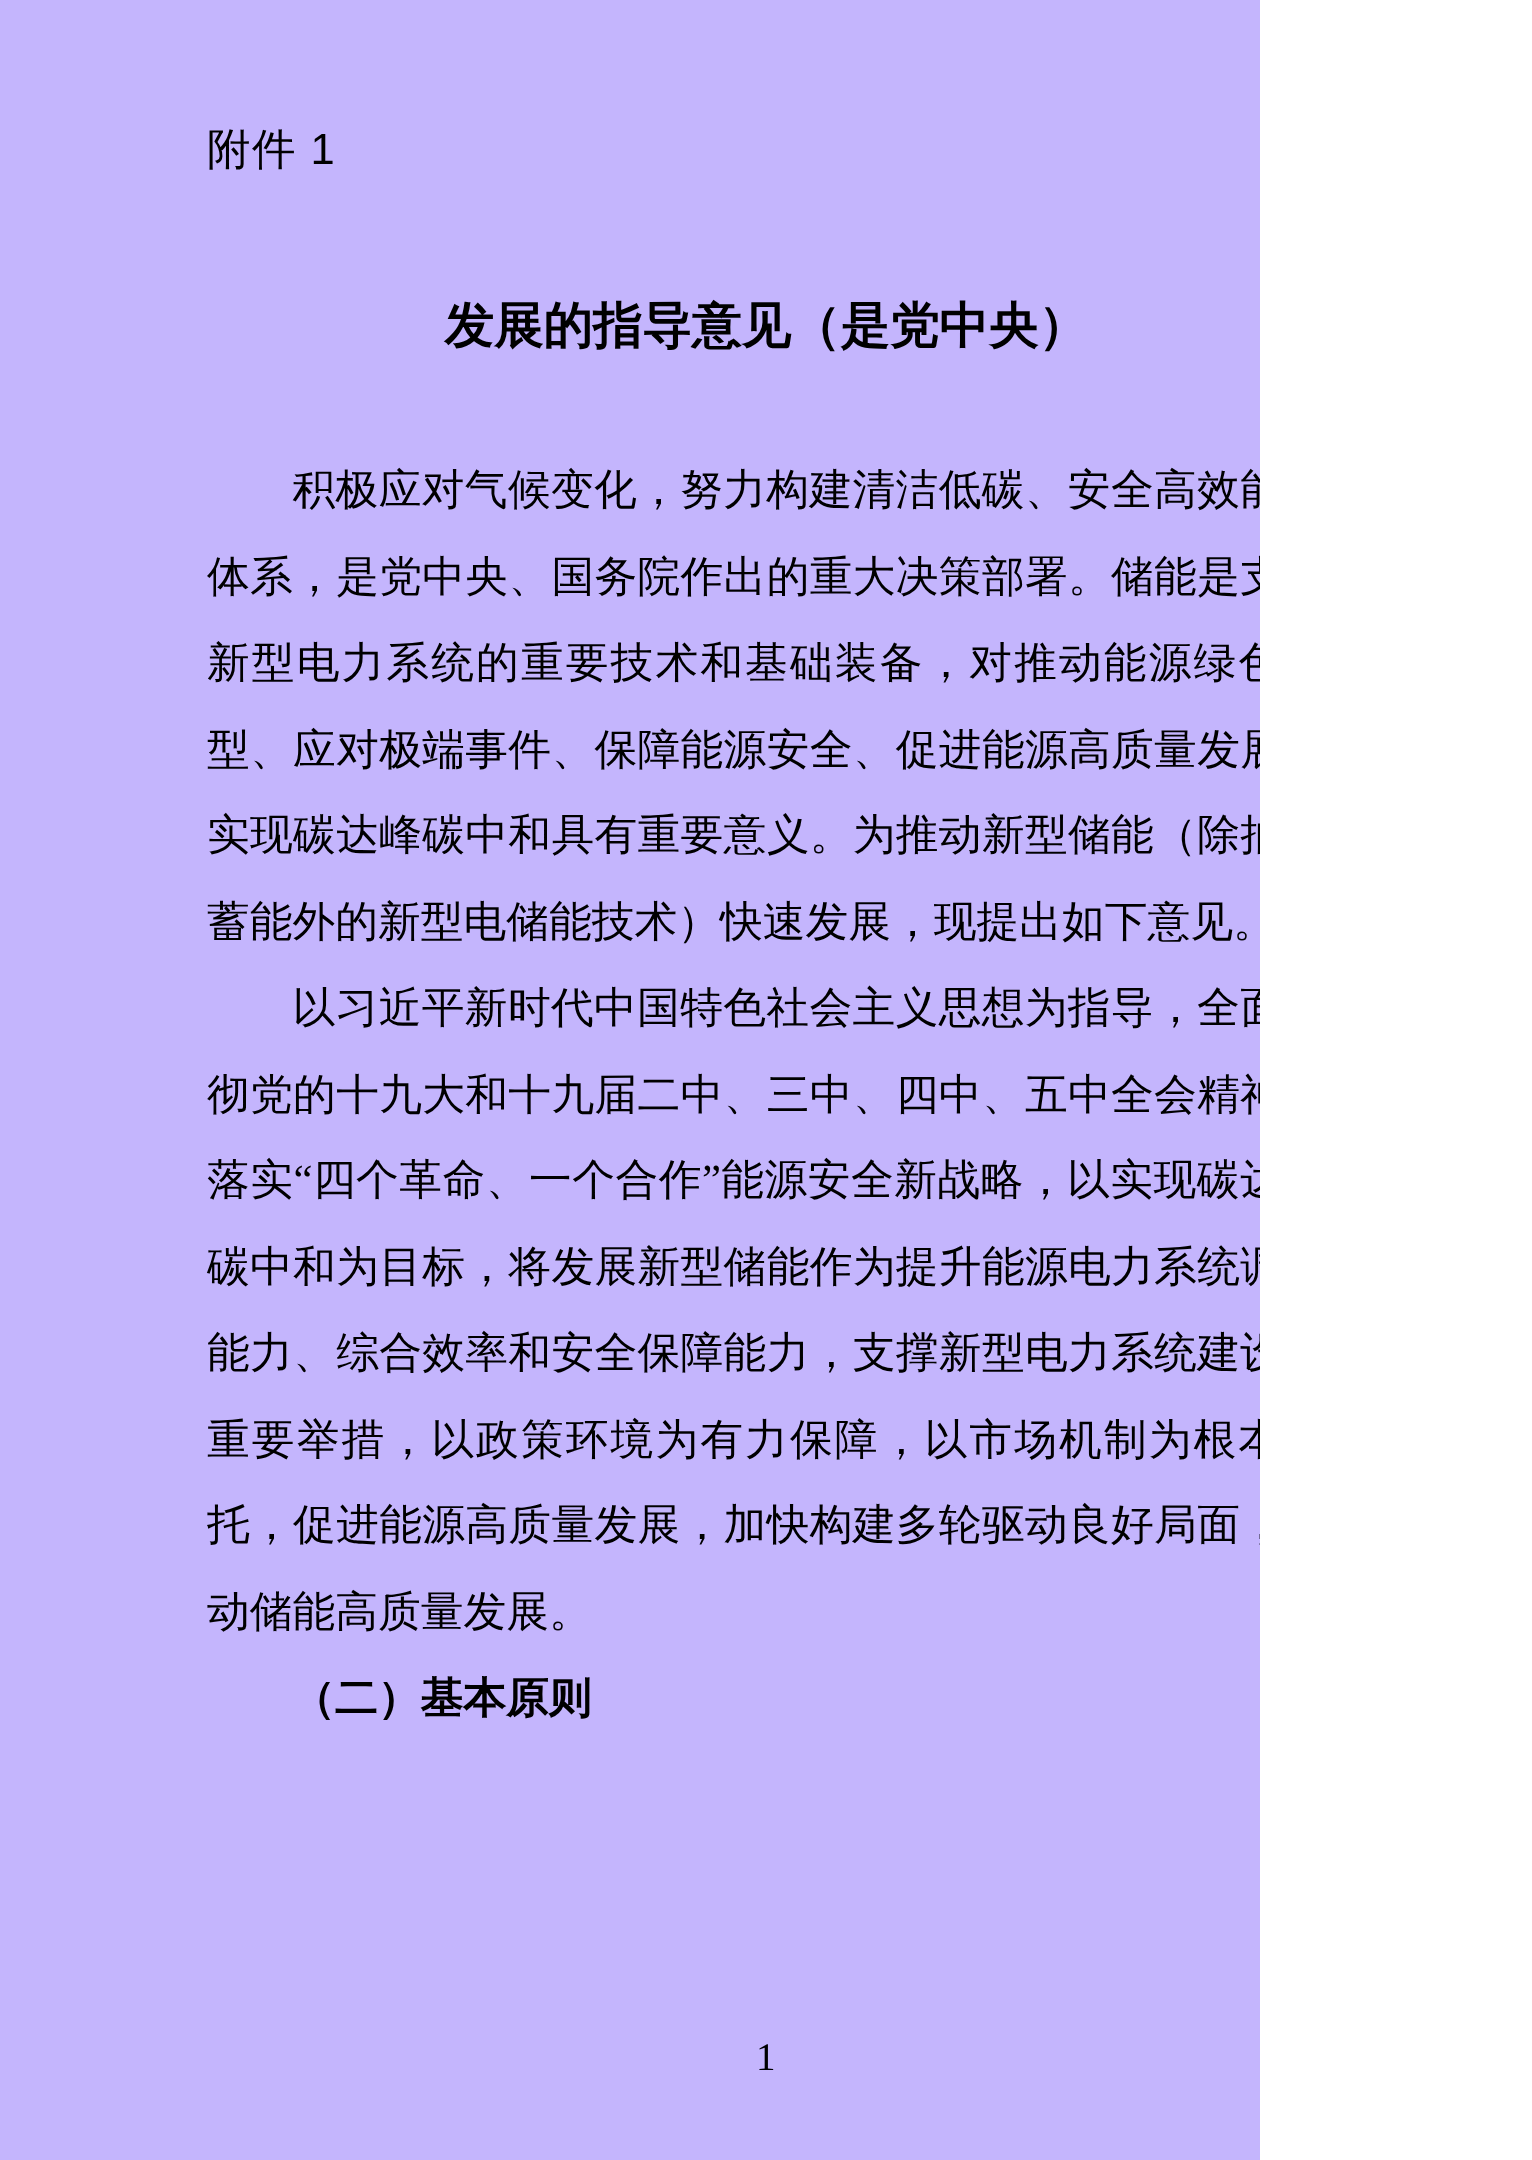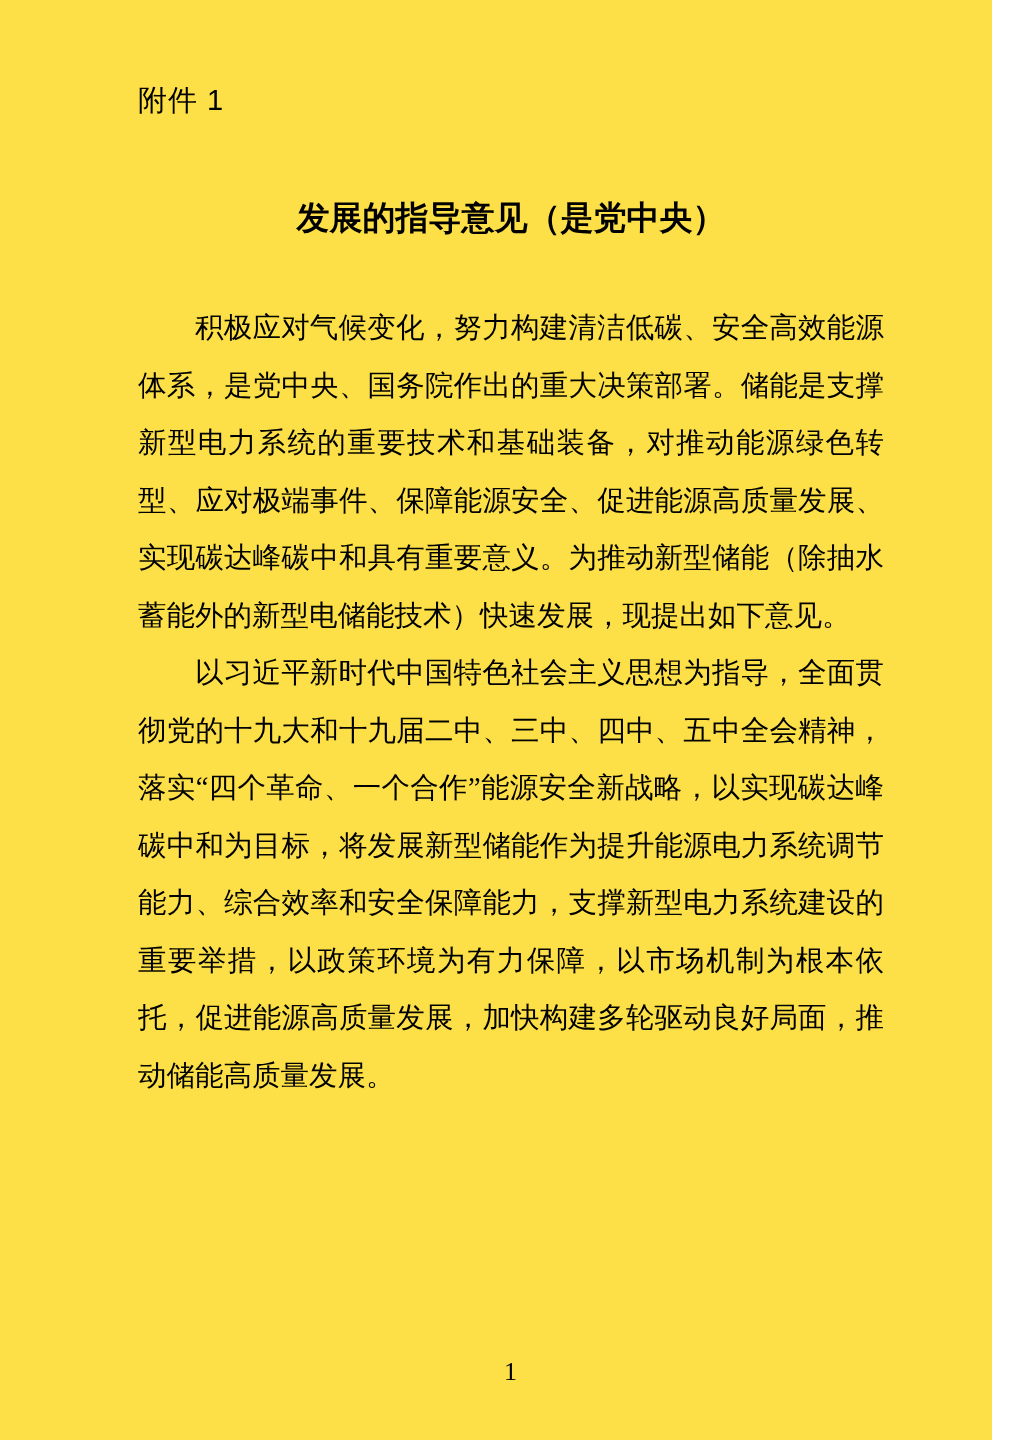--- a/index.html
+++ b/index.html
@@ -2,23 +2,23 @@
 <html lang="zh"><head>
 <meta charset="utf-8">
 <style>
   html, body {
     margin: 0;
     padding: 0;
     background: #ffffff;
   }
   .page {
     position: relative;
-    width: 992px;
+    width: 840px;
     height: 1440px;
-    background: #fde047;
+    background: #c4b5fd;
     overflow: hidden;
     font-family: "Liberation Serif", "DejaVu Serif", serif;
     color: #000000;
   }
   .content {
     position: absolute;
     left: 138px;
     top: 0;
     width: 746px;
   }
@@ -82,18 +82,19 @@
     </div>
 
     <div class="doc-body">
 
       <p>积极应对气候变化，努力构建清洁低碳、安全高效能源体系，是党中央、国务院作出的重大决策部署。储能是支撑新型电力系统的重要技术和基础装备，对推动能源绿色转型、应对极端事件、保障能源安全、促进能源高质量发展、实现碳达峰碳中和具有重要意义。为推动新型储能（除抽水蓄能外的新型电储能技术）快速发展，现提出如下意见。</p>
 
 
 
       <p>以习近平新时代中国特色社会主义思想为指导，全面贯彻党的十九大和十九届二中、三中、四中、五中全会精神，落实“四个革命、一个合作”能源安全新战略，以实现碳达峰碳中和为目标，将发展新型储能作为提升能源电力系统调节能力、综合效率和安全保障能力，支撑新型电力系统建设的重要举措，以政策环境为有力保障，以市场机制为根本依托，促进能源高质量发展，加快构建多轮驱动良好局面，推动储能高质量发展。</p>
 
+      <p class="heading-level2">（二）基本原则</p>
 
     </div>
   </div>
 
   <div class="page-number">1</div>
 </div>
 
 </body></html>

